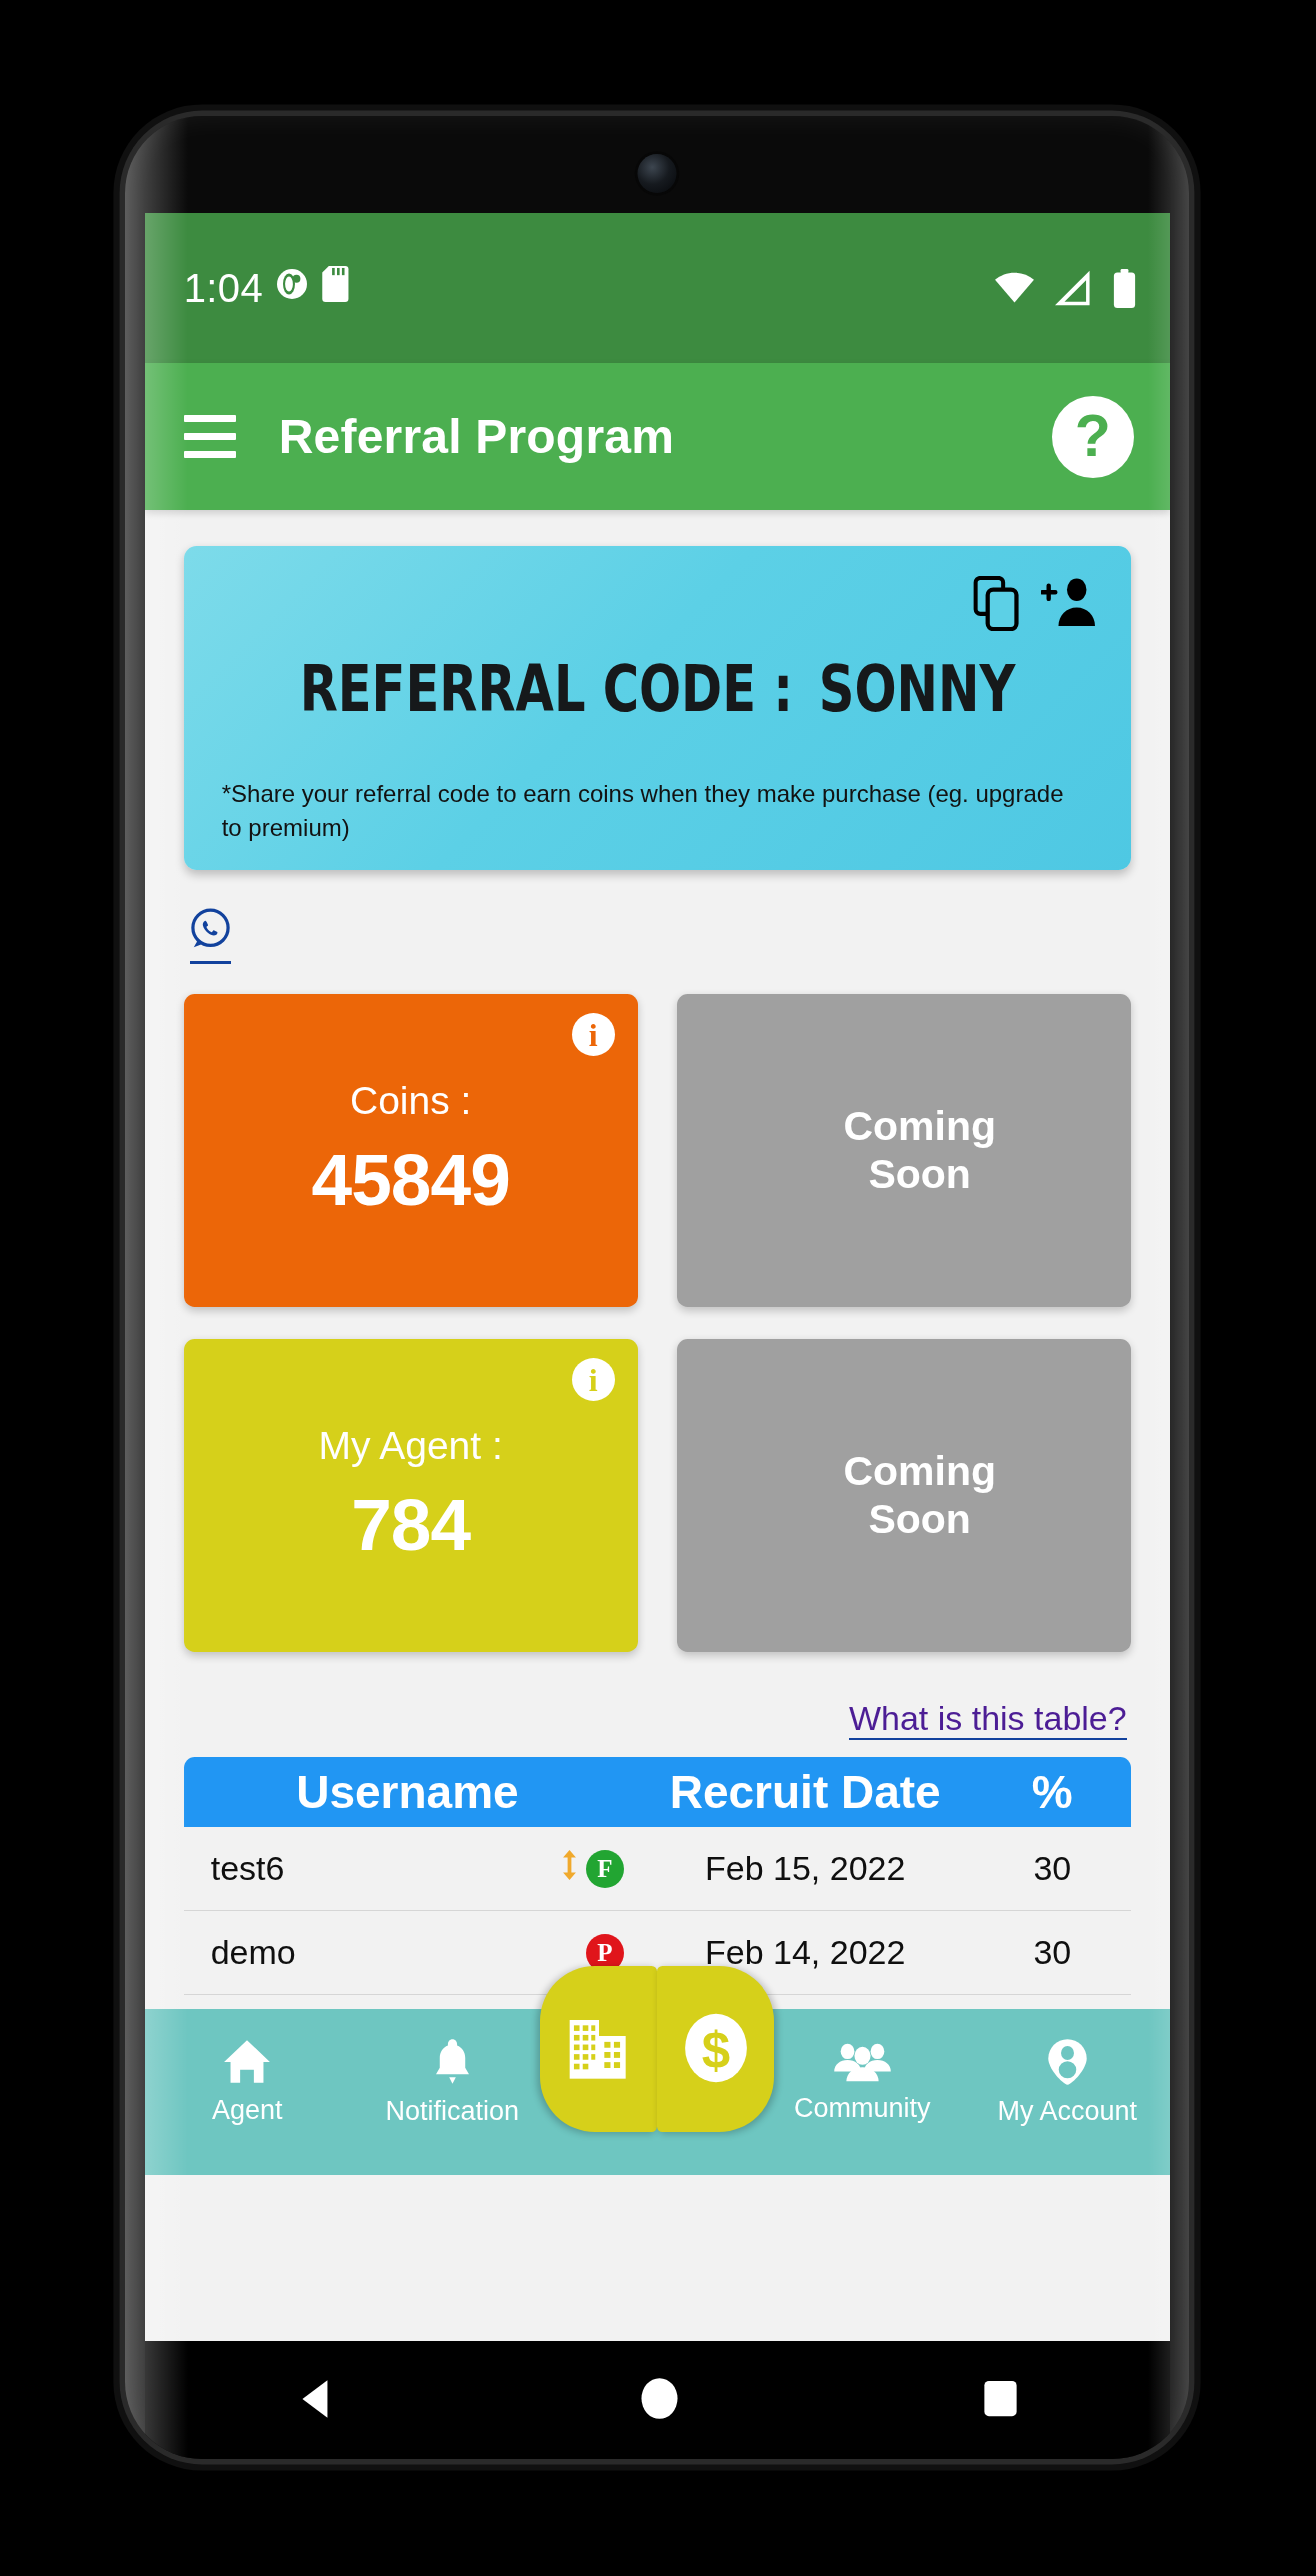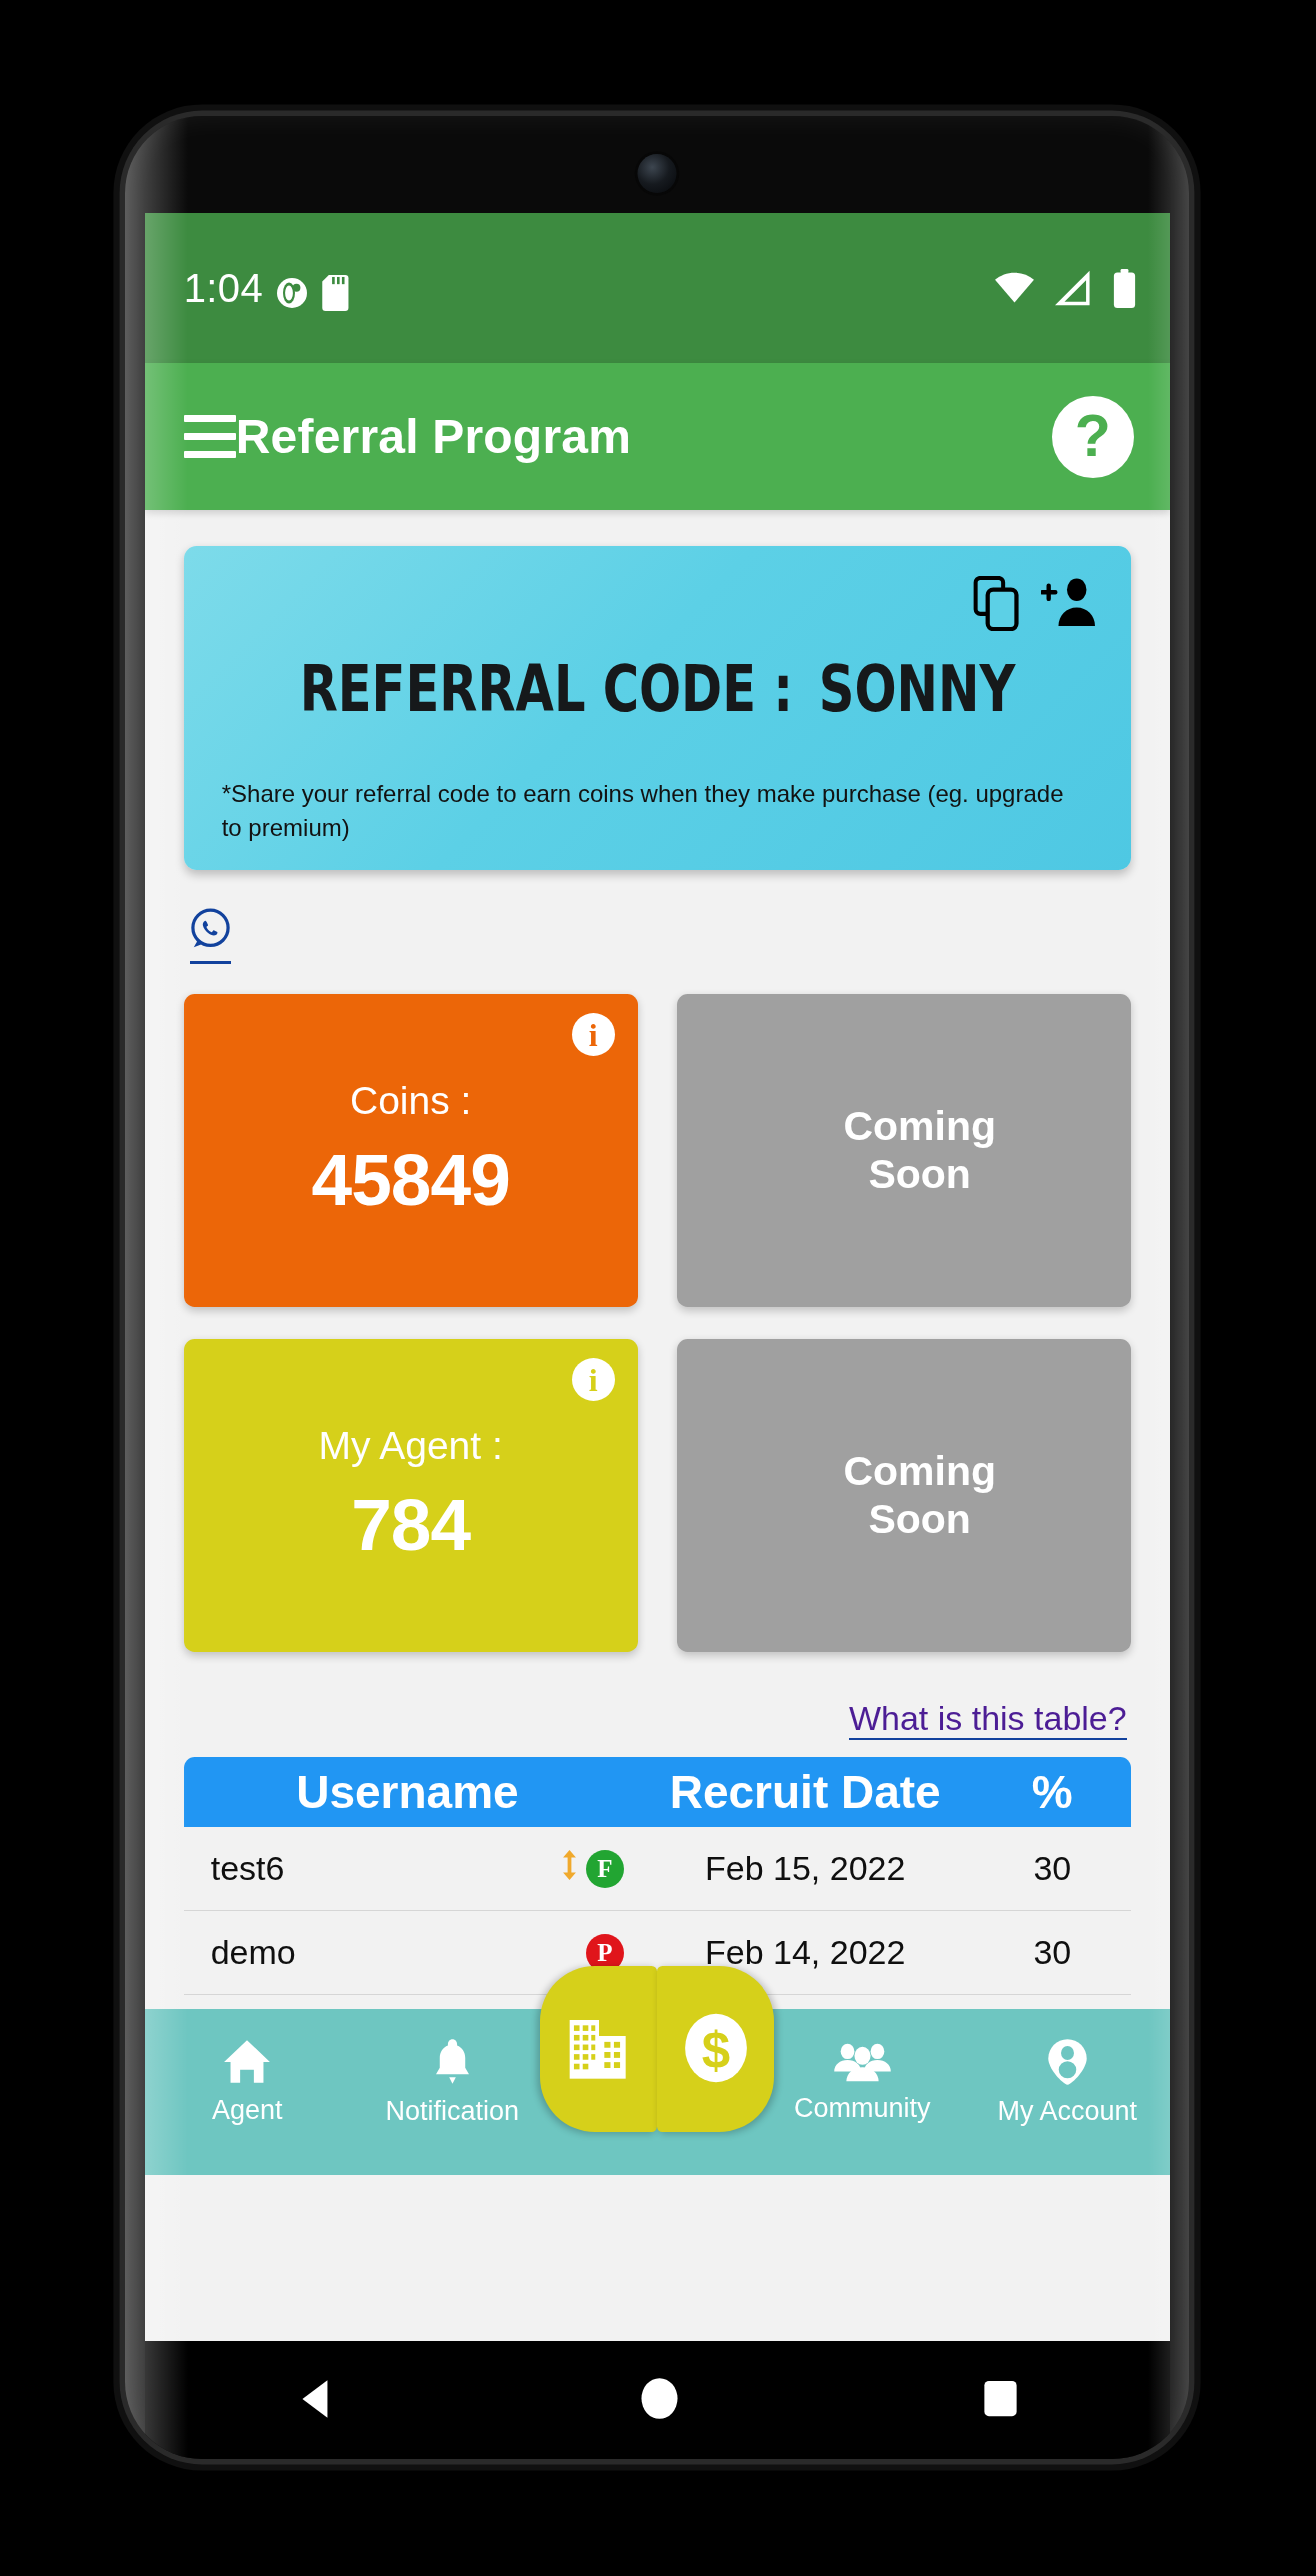--- a/index.html
+++ b/index.html
@@ -70,33 +70,34 @@
 
   
   #status-bar {
     height: 150px;
     background: #3d8b40;
     display: flex;
     align-items: center;
     padding: 0 34px 0 39px;
     color: #ffffff;
   }
-  #status-left { display: flex; align-items: flex-end; gap: 11px; }
+  #status-left { display: flex; align-items: flex-start; gap: 11px; }
   #clock { font-size: 40px; font-weight: 400; letter-spacing: 0.4px; }
   #status-right { margin-left: auto; display: flex; align-items: center; gap: 19.7px; }
 
   .sb-icon { display: block; }
 
   
   #app-bar {
     height: 147px;
     background: #4caf50;
     display: flex;
     align-items: center;
     padding: 0 36px 0 39px;
+    gap: 43px;
     box-shadow: 0 2.7px 7.2px rgba(0,0,0,0.16);
     position: relative;
     z-index: 5;
   }
   #hamburger { width: 52px; display: flex; flex-direction: column; gap: 10.7px; cursor: pointer; }
   #hamburger span { display: block; height: 7.2px; background: #fff; border-radius: 0.9px; }
   #app-title {
     color: #ffffff;
     font-size: 48px;
     font-weight: 700;

